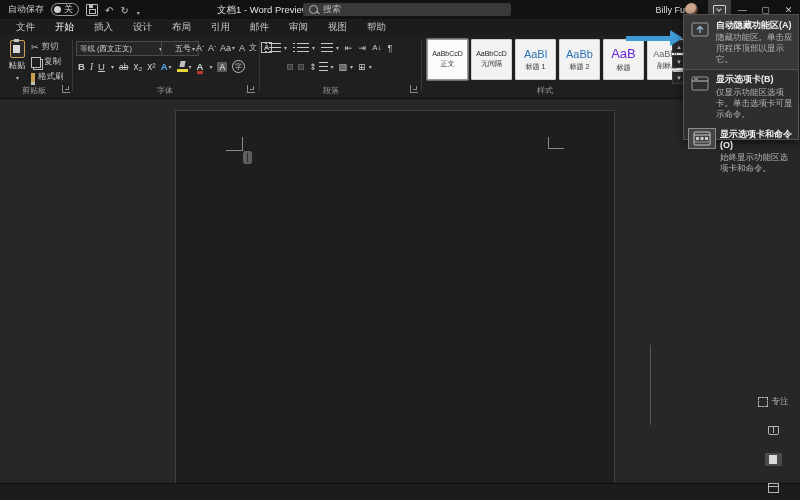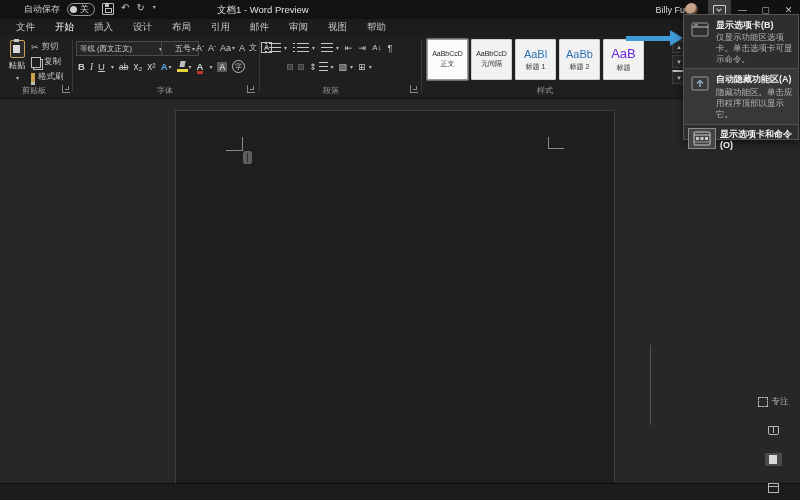--- a/index.html
+++ b/index.html
@@ -1,21 +1,21 @@
 <!DOCTYPE html>
 <html><head>
 <meta charset="utf-8">
 <style>
   html,body{margin:0;padding:0;background:#000;}
   .app{position:relative;width:800px;height:500px;overflow:hidden;
        font-family:"Liberation Sans","DejaVu Sans",sans-serif;color:#d6d6d6;background:#1c1c1c;}
   
   .titlebar{position:absolute;left:0;top:0;width:800px;height:19px;background:#121212;
             display:flex;align-items:center;font-size:9px;color:#cfcfcf;}
-  .qat{display:flex;align-items:flex-start;gap:7px;padding-left:8px;margin-left:16px;}
+  .qat{display:flex;align-items:flex-end;gap:7px;padding-left:8px;}
   .toggle{display:flex;align-items:center;gap:3px;border:1px solid #9a9a9a;border-radius:7px;
           height:11px;padding:0 5px 0 2px;}
   .toggle .knob{width:7px;height:7px;border-radius:50%;background:#cfcfcf;}
   .qicon{font-size:10px;color:#bdbdbd;line-height:1;}
   .savei{width:10px;height:10px;border:1px solid #bdbdbd;border-radius:1px;position:relative;}
   .savei::before{content:"";position:absolute;left:2px;top:0;width:4px;height:3px;background:#bdbdbd;}
   .savei::after{content:"";position:absolute;left:2px;bottom:1px;width:5px;height:3px;border:1px solid #bdbdbd;}
   .doctitle{position:absolute;left:217px;top:4px;font-size:9.5px;color:#e0e0e0;white-space:nowrap;}
   .search{position:absolute;left:303px;top:3px;width:202px;height:13px;background:#3a3a3a;
           border-radius:2px;display:flex;align-items:center;gap:5px;padding-left:6px;color:#b9b9b9;}
@@ -151,20 +151,24 @@
       <span class="toggle">
         <span class="knob"></span>
         <span>关</span>
       </span>
       <span class="savei"></span>
       <span class="qicon">↶</span>
       <span class="qicon">↻</span>
       <span class="caret">▾</span>
     </div>
     <div class="doctitle">文档1  -  Word Preview</div>
+    <div class="search">
+      <span class="mag"></span>
+      <span>搜索</span>
+    </div>
     <div class="tb-right">
       <span class="username">Billy Fu</span>
       <span class="avatar"></span>
       <span class="winbtn ribbonopts">
         <span class="ribi"></span>
       </span>
       <span class="winbtn">—</span>
       <span class="winbtn">▢</span>
       <span class="winbtn">✕</span>
     </div>
@@ -325,20 +329,24 @@
         <span class="slabel">标题 1</span>
       </div>
       <div class="card">
         <span class="prev h">AaBb</span>
         <span class="slabel">标题 2</span>
       </div>
       <div class="card">
         <span class="prev t">AaB</span>
         <span class="slabel">标题</span>
       </div>
+      <div class="card">
+        <span class="prev s">AaBbC</span>
+        <span class="slabel">副标题</span>
+      </div>
     </div>
     <div class="gscroll">
       <span>▲</span>
       <span>▼</span>
       <span style="border-top:2px solid #bdbdbd;">▼</span>
     </div>
     <span class="glabel" style="left:525px;width:40px;">样式</span>
   </div>
 
   <div class="canvas">
@@ -352,58 +360,59 @@
     <span class="cursorbox"></span>
     <span class="scrollseg"></span>
   </div>
 
   <div class="arrow">
     <span class="body"></span>
     <span class="head"></span>
   </div>
 
   <div class="menu">
+    <div class="mitem hov">
+      <span class="micon">
+        <svg width="18" height="15" viewBox="0 0 18 15">
+            <rect x="1" y="1" width="16" height="13" rx="1" fill="none" stroke="#9a9a9a"></rect>
+            <path d="M9 11 V5 M6 7.5 L9 4.5 L12 7.5" fill="none" stroke="#8fb0cc" stroke-width="1.4"></path>
+          </svg>
+      </span>
+      <span class="mtext">
+        <span class="mtitle" style="display:block;">自动隐藏功能区(A)</span>
+        <span class="mdesc" style="display:block;">隐藏功能区。单击应用程序顶部以显示它。</span>
+      </span>
+    </div>
     <div class="mitem">
       <span class="micon">
         <svg width="18" height="15" viewBox="0 0 18 15">
             <rect x="1" y="1" width="16" height="13" rx="1" fill="none" stroke="#9a9a9a"></rect>
             <line x1="1" y1="5" x2="17" y2="5" stroke="#c9c9c9"></line>
             <line x1="3" y1="3" x2="7" y2="3" stroke="#c9c9c9"></line>
           </svg>
       </span>
       <span class="mtext">
         <span class="mtitle" style="display:block;">显示选项卡(B)</span>
         <span class="mdesc" style="display:block;">仅显示功能区选项卡。单击选项卡可显示命令。</span>
-      </span>
-    </div>
-    <div class="mitem hov">
-      <span class="micon">
-        <svg width="18" height="15" viewBox="0 0 18 15">
-            <rect x="1" y="1" width="16" height="13" rx="1" fill="none" stroke="#9a9a9a"></rect>
-            <path d="M9 11 V5 M6 7.5 L9 4.5 L12 7.5" fill="none" stroke="#8fb0cc" stroke-width="1.4"></path>
-          </svg>
-      </span>
-      <span class="mtext">
-        <span class="mtitle" style="display:block;">自动隐藏功能区(A)</span>
-        <span class="mdesc" style="display:block;">隐藏功能区。单击应用程序顶部以显示它。</span>
       </span>
     </div>
     <div class="mitem">
       <span class="micon selbox">
         <svg width="18" height="15" viewBox="0 0 18 15">
             <rect x="1" y="1" width="16" height="13" rx="1" fill="none" stroke="#c9c9c9"></rect>
             <line x1="1" y1="4" x2="17" y2="4" stroke="#c9c9c9"></line>
             <rect x="3" y="6" width="3" height="3" fill="#c9c9c9"></rect>
             <rect x="7.5" y="6" width="3" height="3" fill="#c9c9c9"></rect>
             <rect x="12" y="6" width="3" height="3" fill="#c9c9c9"></rect>
             <line x1="1" y1="11" x2="17" y2="11" stroke="#9a9a9a"></line>
           </svg>
       </span>
       <span class="mtext">
         <span class="mtitle" style="display:block;">显示选项卡和命令(O)</span>
+        <span class="mdesc" style="display:block;">始终显示功能区选项卡和命令。</span>
       </span>
     </div>
   </div>
 
   <div class="statusbar">
     <div class="sright">
       <span style="display:flex;align-items:center;gap:4px;">
         <span class="focusi"></span>
         <span>专注</span>
       </span>

